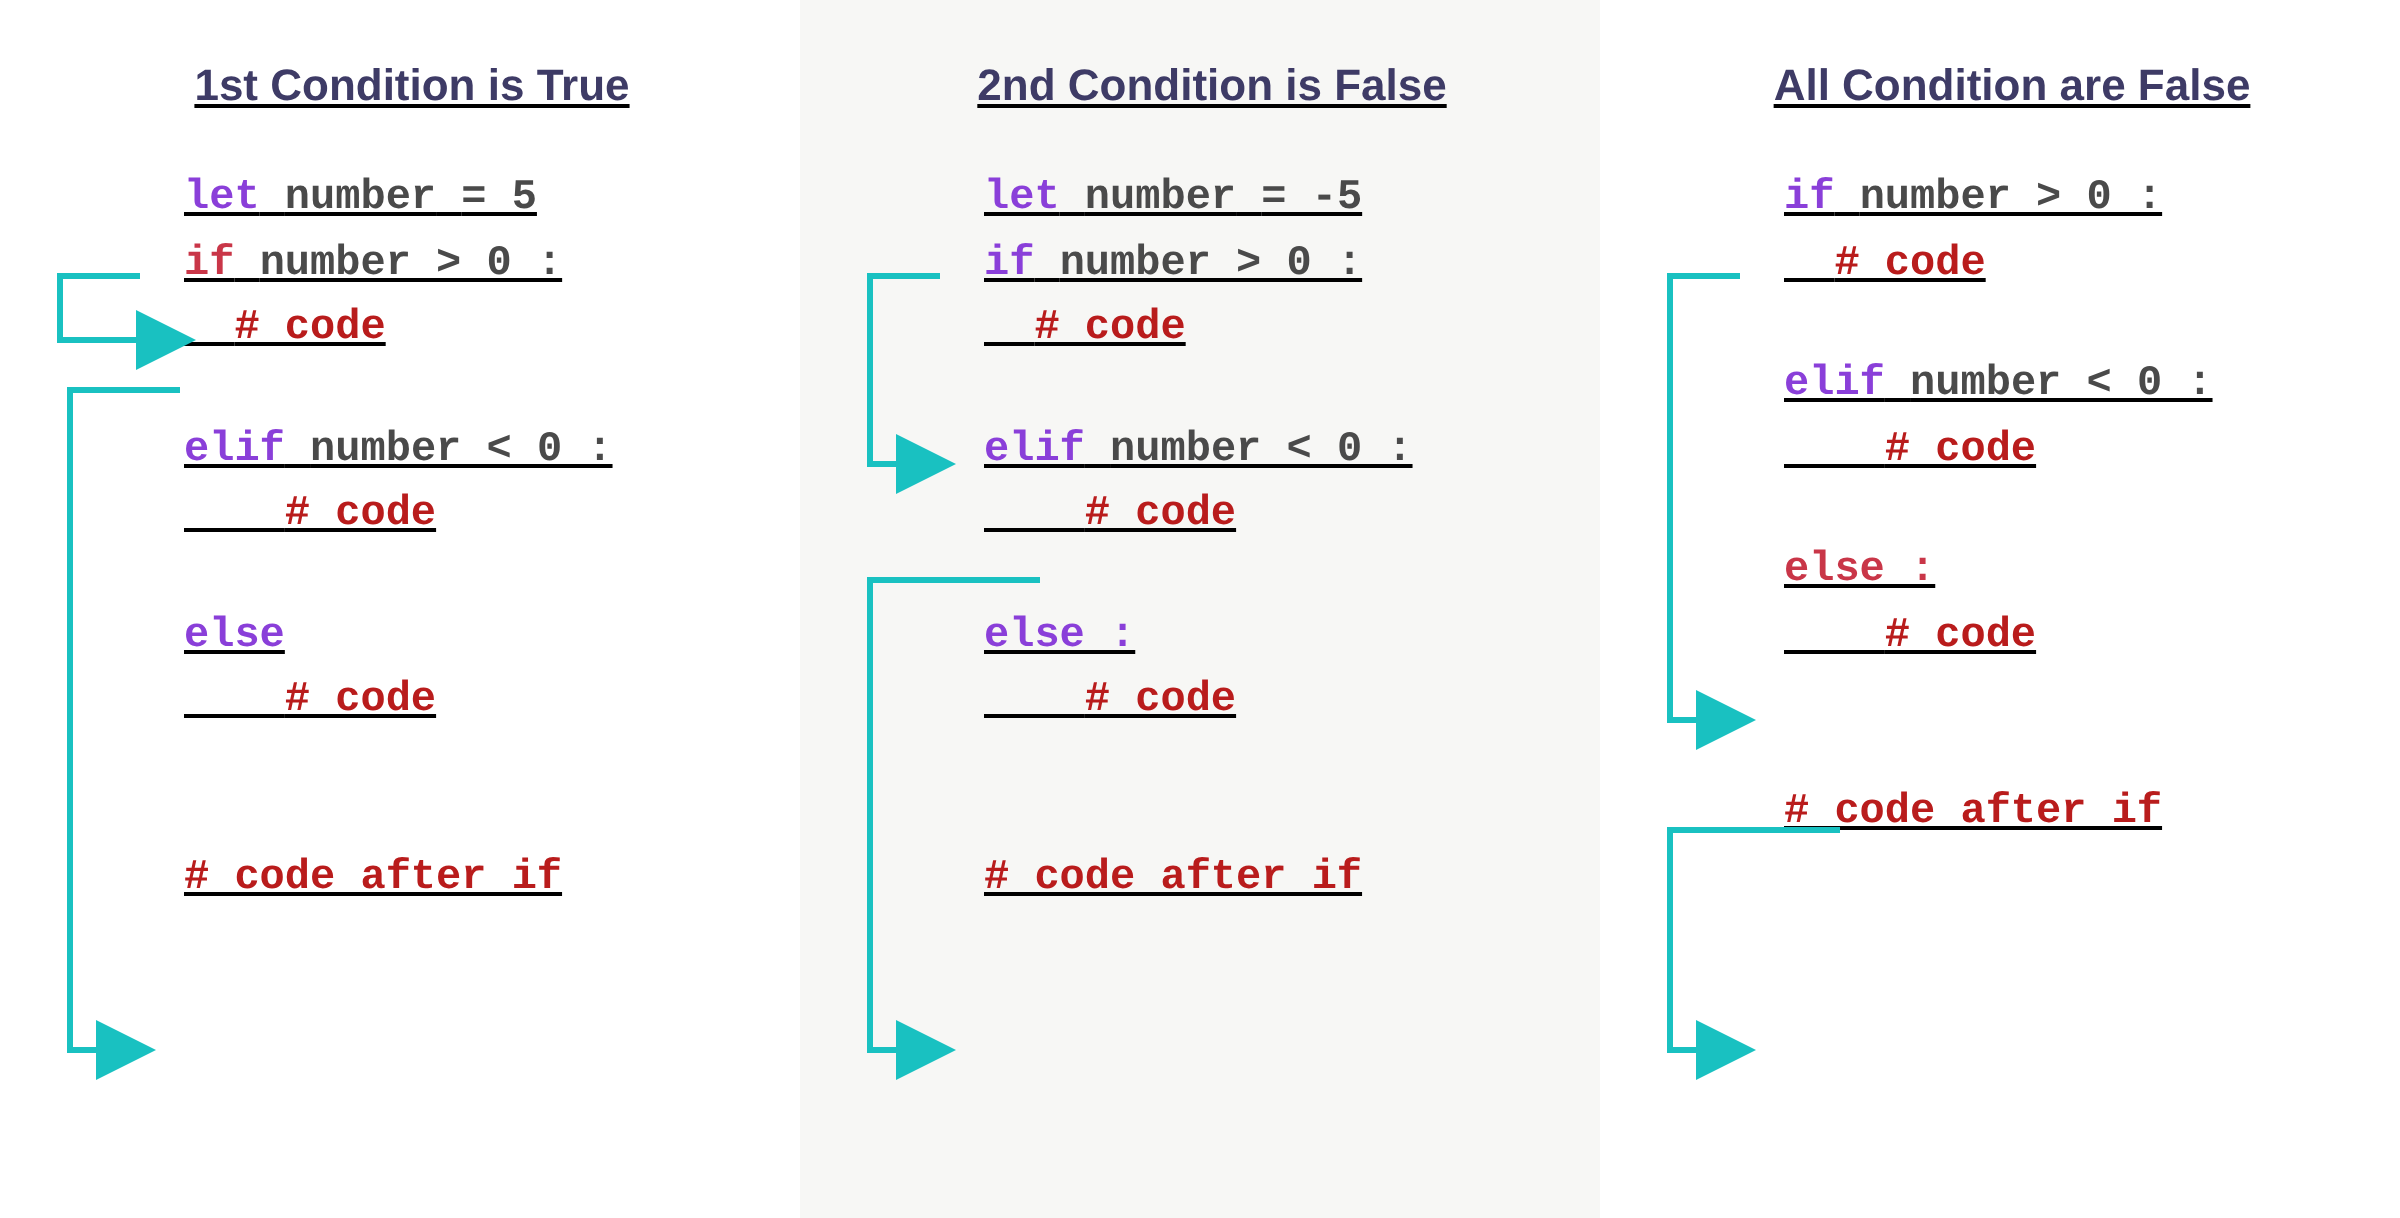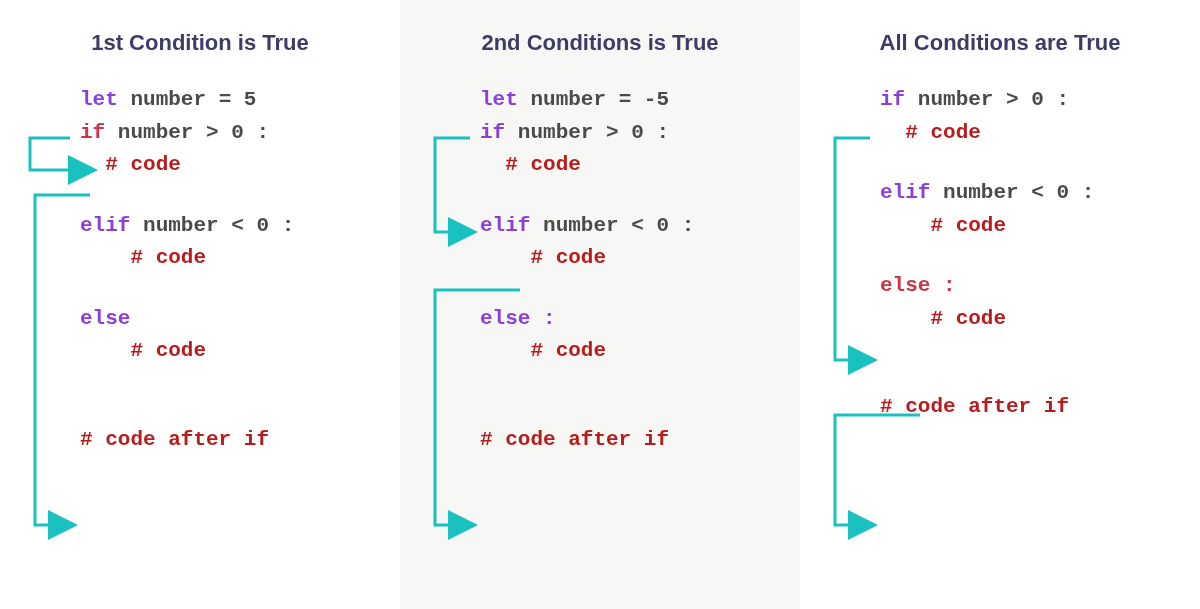--- a/index.html
+++ b/index.html
@@ -5,22 +5,23 @@
   * { margin: 0; padding: 0; box-sizing: border-box; }
   body {
     width: 1200px;
     height: 609px;
     display: flex;
     font-family: 'Courier New', Consolas, monospace;
     background: #ffffff;
   }
   .panel {
     flex: 1;
-    padding: 30px 20px 20px 20px;
+    padding: 30px 20px 20px 32px;
     position: relative;
+    text-decoration: underline;
   }
   .panel-1 { background: #ffffff; }
   .panel-2 { background: #f7f7f5; }
   .panel-3 { background: #ffffff; }
   .title {
     font-family: Arial, sans-serif;
     font-size: 22px;
     font-weight: 700;
     color: #3e3b66;
     text-align: center;
@@ -79,21 +80,21 @@
       </marker>
     </defs>
 
     <path d="M 70 138 L 30 138 L 30 170 L 92 170" stroke="#19c1c1" stroke-width="3" fill="none" marker-end="url(#ah1)"></path>
 
     <path d="M 90 195 L 35 195 L 35 525 L 72 525" stroke="#19c1c1" stroke-width="3" fill="none" marker-end="url(#ah1)"></path>
   </svg>
 </div>
 
 <div class="panel panel-2">
-  <div class="title">2nd Conditions is True</div>
+  <div class="title">2nd Condition is False</div>
   <div class="code-area">
     <div class="line"><span class="kw-let">let</span> <span class="var">number</span> <span class="op">= -5</span></div>
     <div class="line"><span class="kw-if">if</span> <span class="var">number &gt; 0 :</span></div>
     <div class="line">  <span class="comment"># code</span></div>
     <div class="spacer"></div>
     <div class="line"><span class="kw-elif">elif</span> <span class="var">number &lt; 0 :</span></div>
     <div class="line">    <span class="comment"># code</span></div>
     <div class="spacer"></div>
     <div class="line"><span class="kw-else">else :</span></div>
     <div class="line">    <span class="comment"># code</span></div>
@@ -108,21 +109,21 @@
       </marker>
     </defs>
 
     <path d="M 70 138 L 35 138 L 35 232 L 72 232" stroke="#19c1c1" stroke-width="3" fill="none" marker-end="url(#ah2)"></path>
 
     <path d="M 120 290 L 35 290 L 35 525 L 72 525" stroke="#19c1c1" stroke-width="3" fill="none" marker-end="url(#ah2)"></path>
   </svg>
 </div>
 
 <div class="panel panel-3">
-  <div class="title">All Conditions are True</div>
+  <div class="title">All Condition are False</div>
   <div class="code-area">
     <div class="line"><span class="kw-if">if</span> <span class="var">number &gt; 0 :</span></div>
     <div class="line">  <span class="comment"># code</span></div>
     <div class="spacer"></div>
     <div class="line"><span class="kw-elif">elif</span> <span class="var">number &lt; 0 :</span></div>
     <div class="line">    <span class="comment"># code</span></div>
     <div class="spacer"></div>
     <div class="line"><span class="kw-else-red">else :</span></div>
     <div class="line">    <span class="comment"># code</span></div>
     <div class="spacer"></div>

